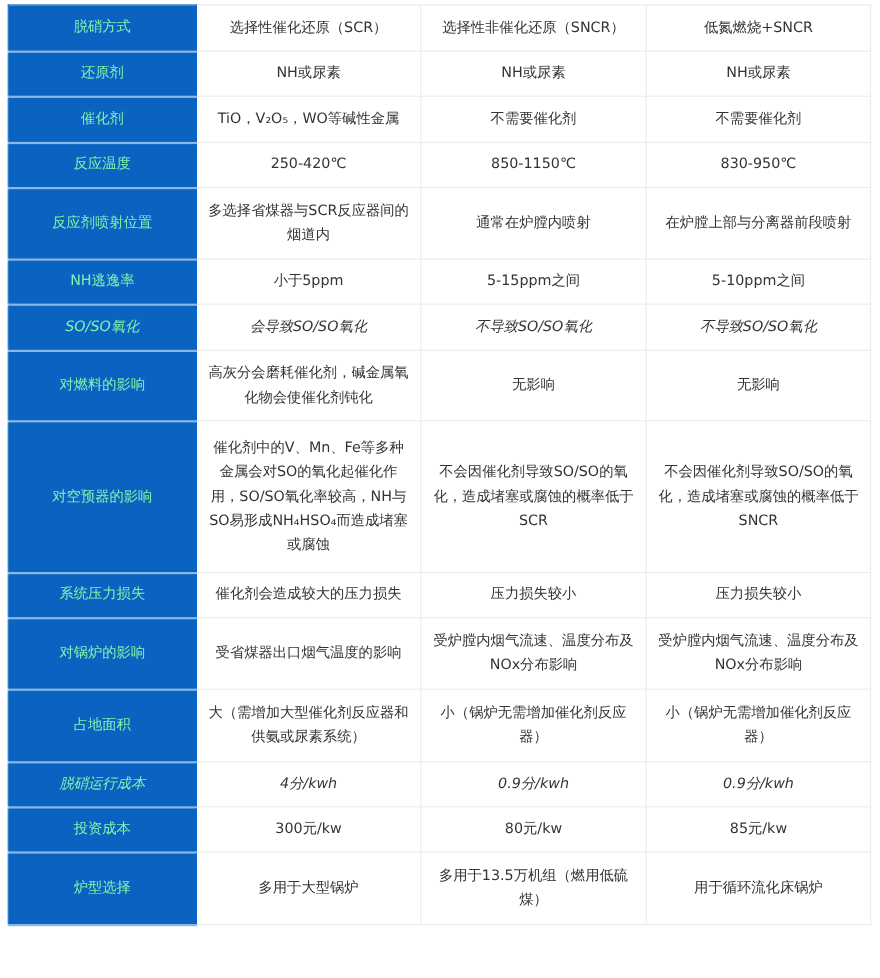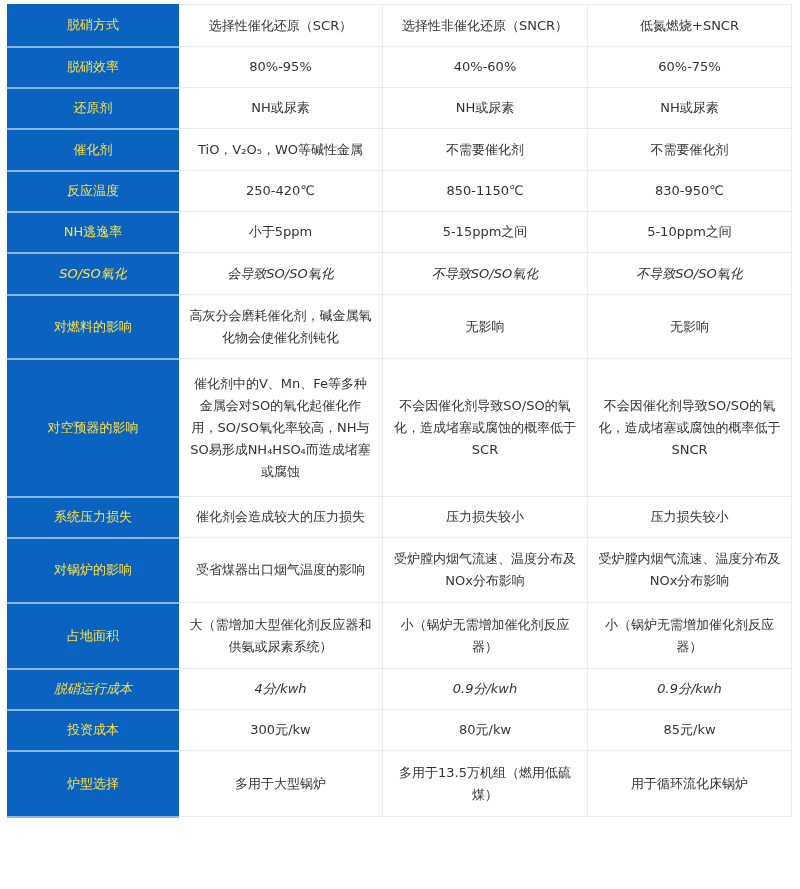--- a/index.html
+++ b/index.html
@@ -9,21 +9,21 @@
       border-collapse: collapse; table-layout: fixed;
       width: 784px;
     }
     table.cmp td {
       border: 1px solid #ececec;
       text-align: center; vertical-align: middle;
       font-size: 13px; line-height: 22px; color: #333333;
       padding: 0 9px; box-sizing: border-box;
     }
     table.cmp td.h {
-      background: #0b63c1; color: #fde047;
+      background: #0b63c1; color: #86efac;
       border: 1px solid #0b63c1;
       border-bottom: 2px solid #8ab8e6;
       text-align: center;
     }
     col.c0 { width: 171px; } col.c1 { width: 204px; } col.c2 { width: 205px; } col.c3 { width: 204px; }
   </style>
 </head>
 <body>
 
 <table class="cmp">
@@ -34,42 +34,42 @@
       <col class="c3">
     </colgroup>
   <tbody id="tbody">
       <tr style="height: 42px;">
         <td class="h">脱硝方式</td>
         <td>选择性催化还原（SCR）</td>
         <td>选择性非催化还原（SNCR）</td>
         <td>低氮燃烧+SNCR</td>
       </tr>
       <tr style="height: 41px;">
-        <td class="h">脱硝效率</td>
-        <td>80%-95%</td>
-        <td>40%-60%</td>
-        <td>60%-75%</td>
-      </tr>
-      <tr style="height: 41px;">
         <td class="h">还原剂</td>
         <td>NH或尿素</td>
         <td>NH或尿素</td>
         <td>NH或尿素</td>
       </tr>
       <tr style="height: 42px;">
         <td class="h">催化剂</td>
         <td>TiO，V₂O₅，WO等碱性金属</td>
         <td>不需要催化剂</td>
         <td>不需要催化剂</td>
       </tr>
       <tr style="height: 41px;">
         <td class="h">反应温度</td>
         <td>250-420℃</td>
         <td>850-1150℃</td>
         <td>830-950℃</td>
+      </tr>
+      <tr style="height: 65px;">
+        <td class="h">反应剂喷射位置</td>
+        <td>多选择省煤器与SCR反应器间的烟道内</td>
+        <td>通常在炉膛内喷射</td>
+        <td>在炉膛上部与分离器前段喷射</td>
       </tr>
       <tr style="height: 41px;">
         <td class="h">NH逃逸率</td>
         <td>小于5ppm</td>
         <td>5-15ppm之间</td>
         <td>5-10ppm之间</td>
       </tr>
       <tr style="height: 42px; font-style: italic;">
         <td class="h">SO/SO氧化</td>
         <td>会导致SO/SO氧化</td>

